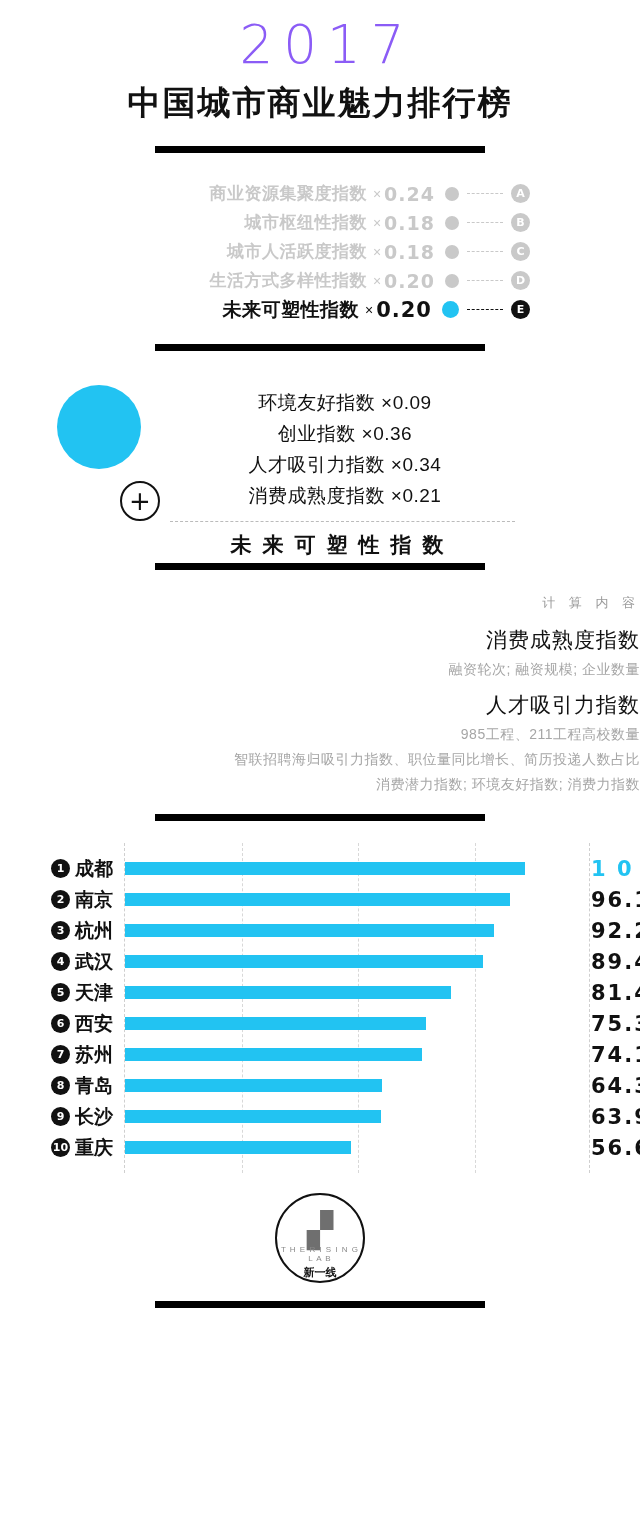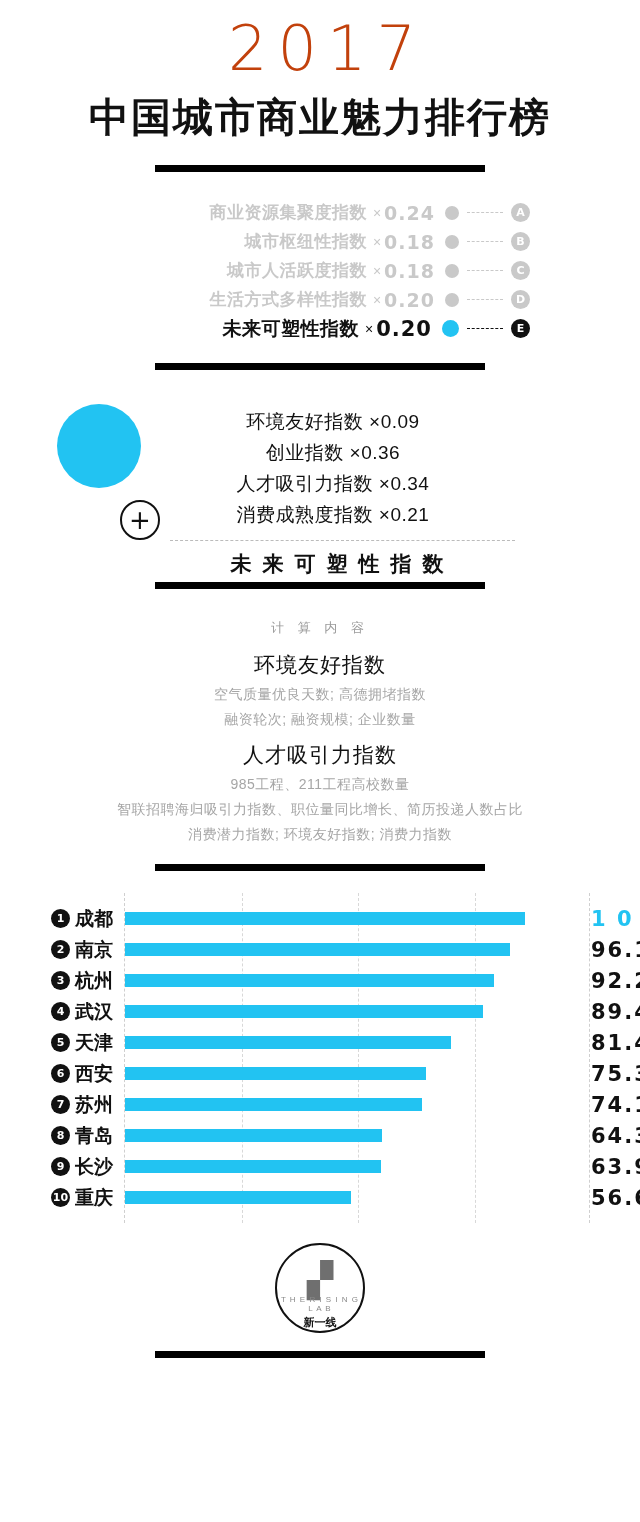--- a/index.html
+++ b/index.html
@@ -21,29 +21,29 @@
     position: relative;
   }
 
   
   .header {
     text-align: center;
     padding-top: 18px;
   }
   .year {
     font-family: "DejaVu Sans", sans-serif;
-    font-size: 62px;
+    font-size: 53px;
     letter-spacing: 10px;
-    color: #c2410c;
+    color: #8b5cf6;
     font-weight: 300;
     line-height: 1;
     padding-left: 14px;
   }
   .title-cn {
-    font-size: 40px;
+    font-size: 33px;
     font-weight: 700;
     letter-spacing: 2px;
     margin-top: 10px;
     color: #111;
   }
   .rule {
     width: 330px;
     height: 7px;
     background: #000;
     margin: 20px auto 0 auto;
@@ -136,21 +136,21 @@
     display: flex;
     align-items: center;
     justify-content: center;
     font-size: 26px;
     line-height: 1;
     color: #111;
     font-family: "DejaVu Sans", sans-serif;
   }
   .formula-list {
     position: absolute;
-    left: 168px;
+    left: 180px;
     top: 14px;
     width: 330px;
     text-align: center;
   }
   .formula-list div {
     font-size: 19px;
     line-height: 31px;
     letter-spacing: 0.5px;
     color: #111;
   }
@@ -168,22 +168,22 @@
     width: 345px;
     text-align: center;
     font-size: 21px;
     font-weight: 700;
     letter-spacing: 11px;
     color: #111;
   }
 
   
   .calc {
-    text-align: center;
-    margin-top: 30px;
+    text-align: right;
+    margin-top: 24px;
   }
   .calc-head {
     font-size: 13px;
     letter-spacing: 5px;
     color: #9a9a9a;
     margin-bottom: 14px;
   }
   .calc-title {
     font-size: 21px;
     color: #111;
@@ -374,22 +374,21 @@
     </div>
     <div class="dash-line"></div>
     <div class="result-label">未来可塑性指数</div>
   </div>
 
   <div class="rule"></div>
 
   <div class="calc">
     <div class="calc-head">计 算 内 容</div>
 
-    <div class="calc-title">环境友好指数</div>
-    <div class="calc-sub">空气质量优良天数; 高德拥堵指数</div>
+    <div class="calc-title">消费成熟度指数</div>
 
     <div class="calc-sub">融资轮次; 融资规模; 企业数量</div>
 
     <div class="calc-title">人才吸引力指数</div>
     <div class="calc-sub">985工程、211工程高校数量</div>
     <div class="calc-sub">智联招聘海归吸引力指数、职位量同比增长、简历投递人数占比</div>
 
     <div class="calc-sub">消费潜力指数; 环境友好指数; 消费力指数</div>
   </div>
 

